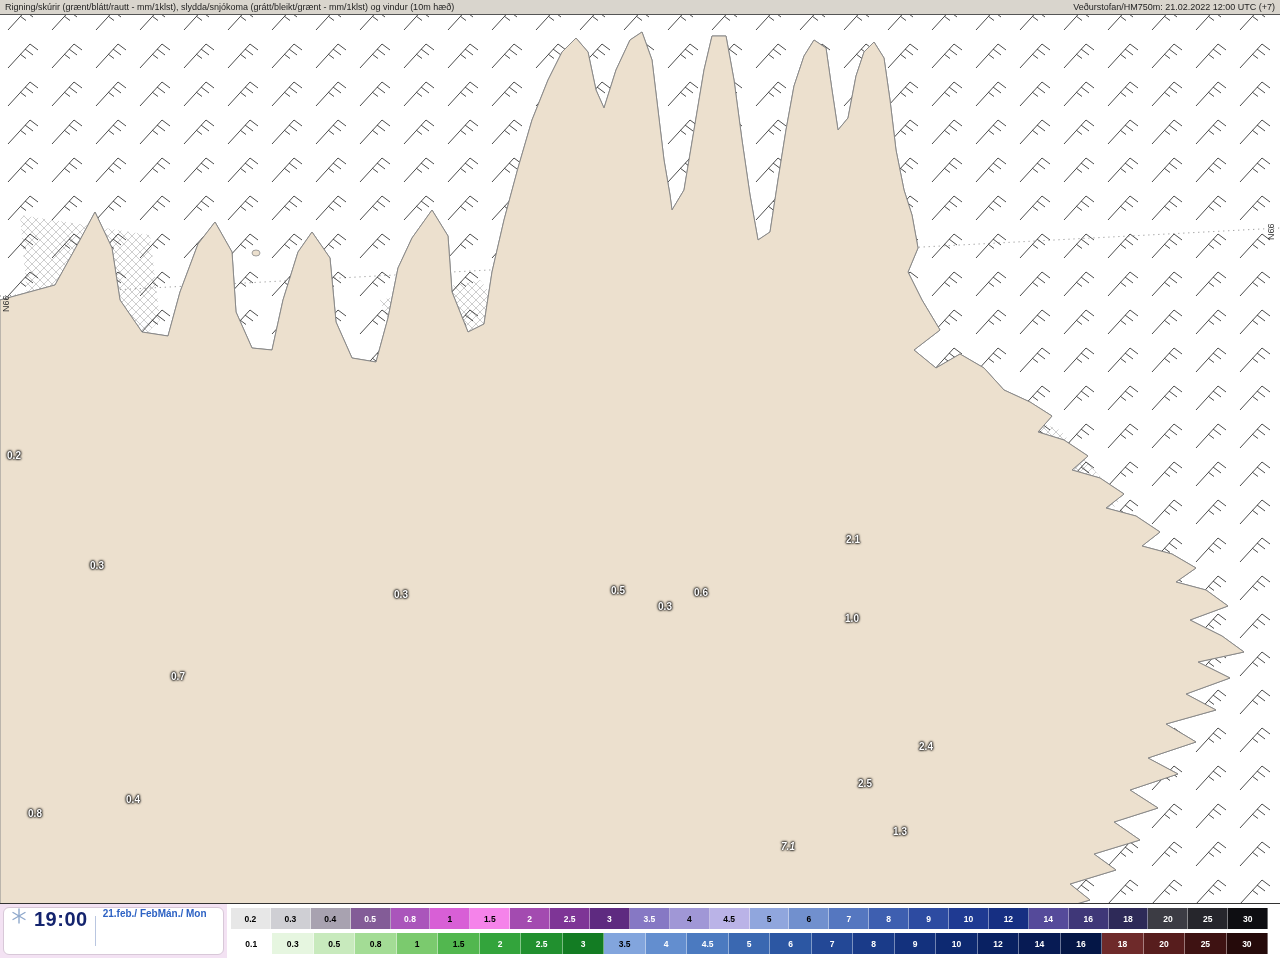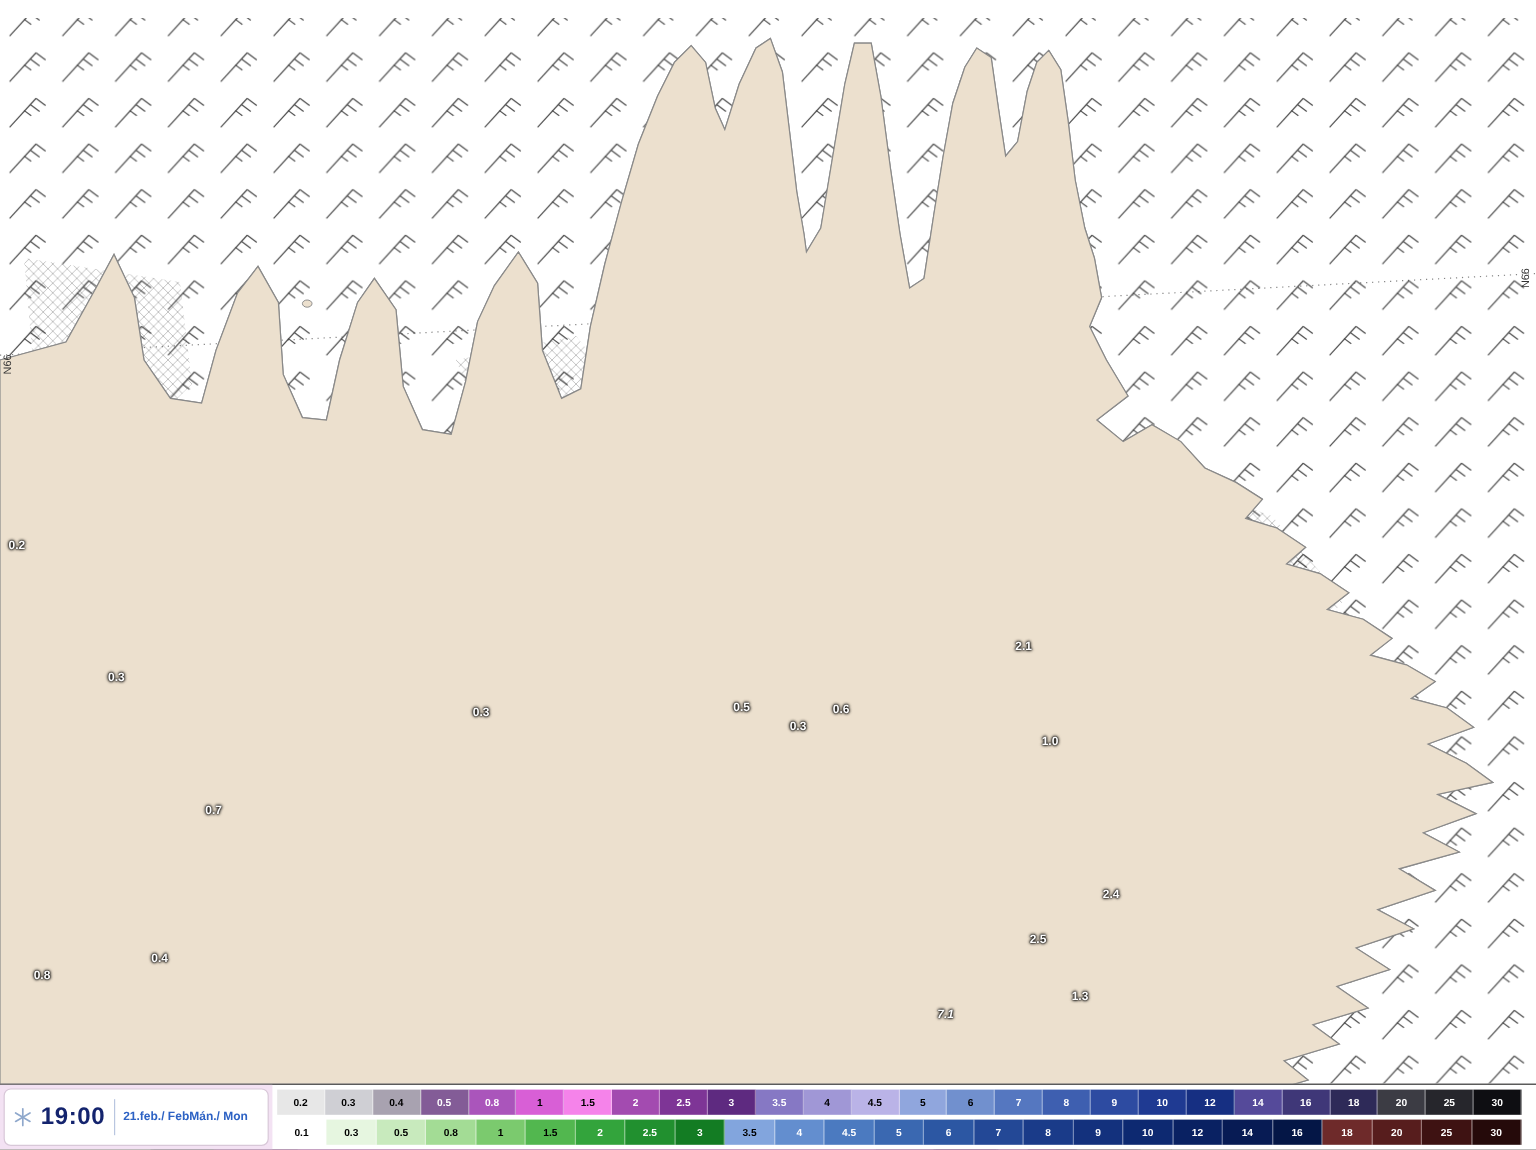--- a/index.html
+++ b/index.html
@@ -12,35 +12,39 @@
   
   .map{position:absolute;inset:0;}
   .map svg{position:absolute;top:0;left:0;}
   .overlay{position:absolute;inset:0;pointer-events:none;z-index:20;}
   .plabel{position:absolute;transform:translate(-50%,-50%);font-size:10px;font-weight:bold;color:#fff;
           text-shadow:0 0 2px #000,0 0 2px #000,0 0 3px #000;}
   
   .ftr{position:absolute;left:0;right:0;bottom:0;height:55px;background:#fff;border-top:1px solid #333;
        display:flex;box-sizing:border-box;z-index:30;}
   .time-panel{width:227px;flex:none;background:#f3e2f3;display:flex;align-items:stretch;padding:3px;box-sizing:border-box;}
-  .time-card{flex:1;background:#fff;border:1px solid #d8c8d8;border-radius:6px;display:flex;align-items:center;
+  .time-card{flex:1;background:#fff;border:1px solid #d8c8d8;border-radius:6px;display:flex;
              gap:7px;padding:0 7px;}
   .time-val{font-size:20px;font-weight:bold;color:#14246e;letter-spacing:0.5px;}
   .vdiv{width:1px;align-self:stretch;margin:8px 0;background:#b9c6e0;}
   .date{display:flex;line-height:1.2;font-size:10px;font-weight:bold;color:#2d62c4;}
   .scales{flex:1;display:flex;flex-direction:column;gap:4px;padding:4px 12px 4px 4px;box-sizing:border-box;}
   .scale{flex:1;display:flex;}
   .cell{flex:1;display:flex;align-items:center;justify-content:center;font-size:8.5px;font-weight:bold;
         border-right:1px solid rgba(255,255,255,.4);box-sizing:border-box;}
 </style>
 </head>
 <body>
 
 <div class="screen">
 
+  <div class="hdr">
+    <span>Rigning/skúrir (grænt/blátt/rautt - mm/1klst), slydda/snjókoma (grátt/bleikt/grænt - mm/1klst) og vindur (10m hæð)</span>
+    <span>Veðurstofan/HM750m: 21.02.2022 12:00 UTC (+7)</span>
+  </div>
 
   <div class="map">
     <svg width="1280" height="958" viewBox="0 0 1280 958">
       <defs>
         <pattern id="barbs" width="44" height="38" patternUnits="userSpaceOnUse">
           <g stroke="#2a2a2a" stroke-width="1" fill="none">
             <line x1="8" y1="30" x2="30" y2="6"></line>
             <line x1="30" y1="6" x2="38" y2="12"></line>
             <line x1="25" y1="11" x2="33" y2="17"></line>
             <line x1="20" y1="16" x2="26" y2="20.5"></line>
@@ -168,21 +172,21 @@
         <span class="plabel" style="left: 14px; top: 455px;">0.2</span>
         <span class="plabel" style="left: 97px; top: 565px;">0.3</span>
         <span class="plabel" style="left: 178px; top: 676px;">0.7</span>
         <span class="plabel" style="left: 133px; top: 799px;">0.4</span>
         <span class="plabel" style="left: 35px; top: 813px;">0.8</span>
         <span class="plabel" style="left: 401px; top: 594px;">0.3</span>
         <span class="plabel" style="left: 618px; top: 590px;">0.5</span>
         <span class="plabel" style="left: 665px; top: 606px;">0.3</span>
         <span class="plabel" style="left: 701px; top: 592px;">0.6</span>
         <span class="plabel" style="left: 845px; top: 539px; padding-left: 16px;">2.1</span>
-        <span class="plabel" style="left: 852px; top: 618px; margin-left: 23px;">1.0</span>
+        <span class="plabel" style="left: 852px; top: 618px;">1.0</span>
         <span class="plabel" style="left: 926px; top: 746px;">2.4</span>
         <span class="plabel" style="left: 865px; top: 783px;">2.5</span>
         <span class="plabel" style="left: 900px; top: 831px;">1.3</span>
         <span class="plabel" style="left: 788px; top: 846px; font-style: italic;">7.1</span>
       </div>
   </div>
 
   <div class="ftr">
     <div class="time-panel">
       <div class="time-card">

